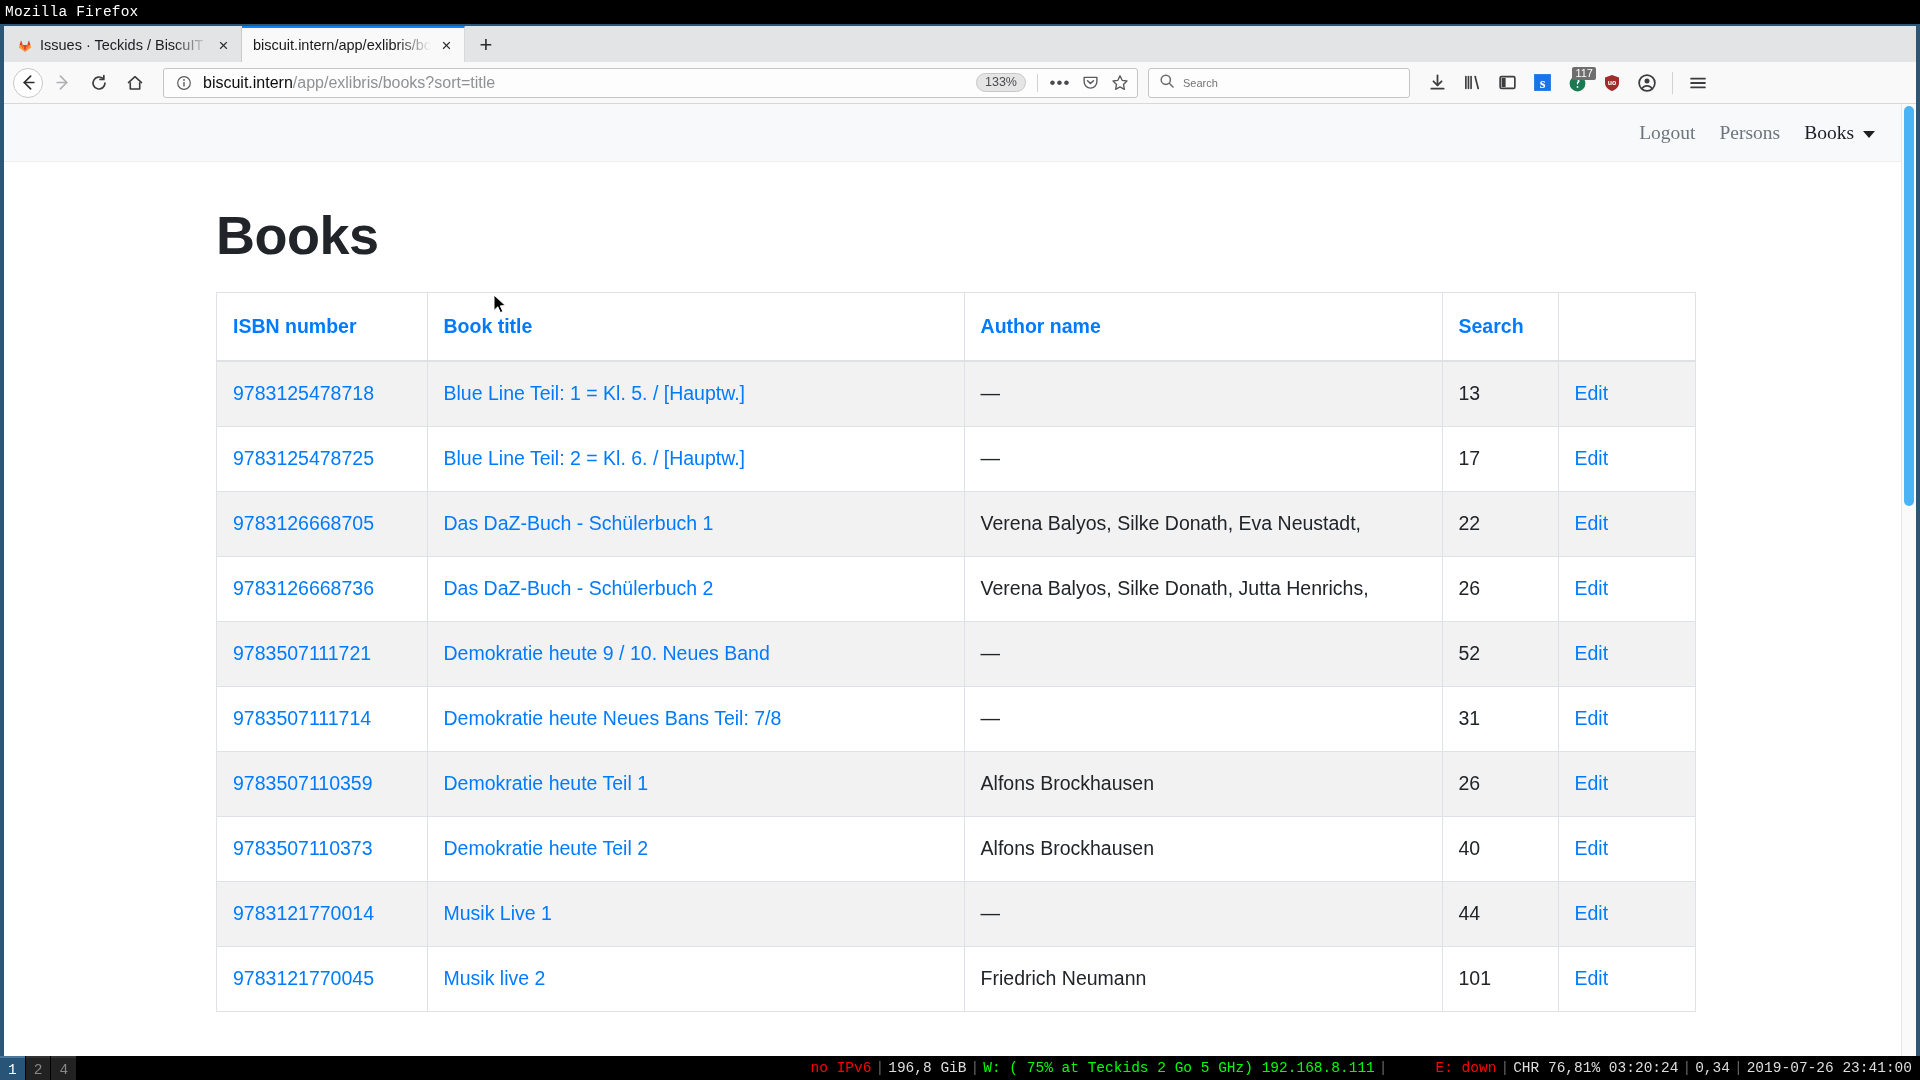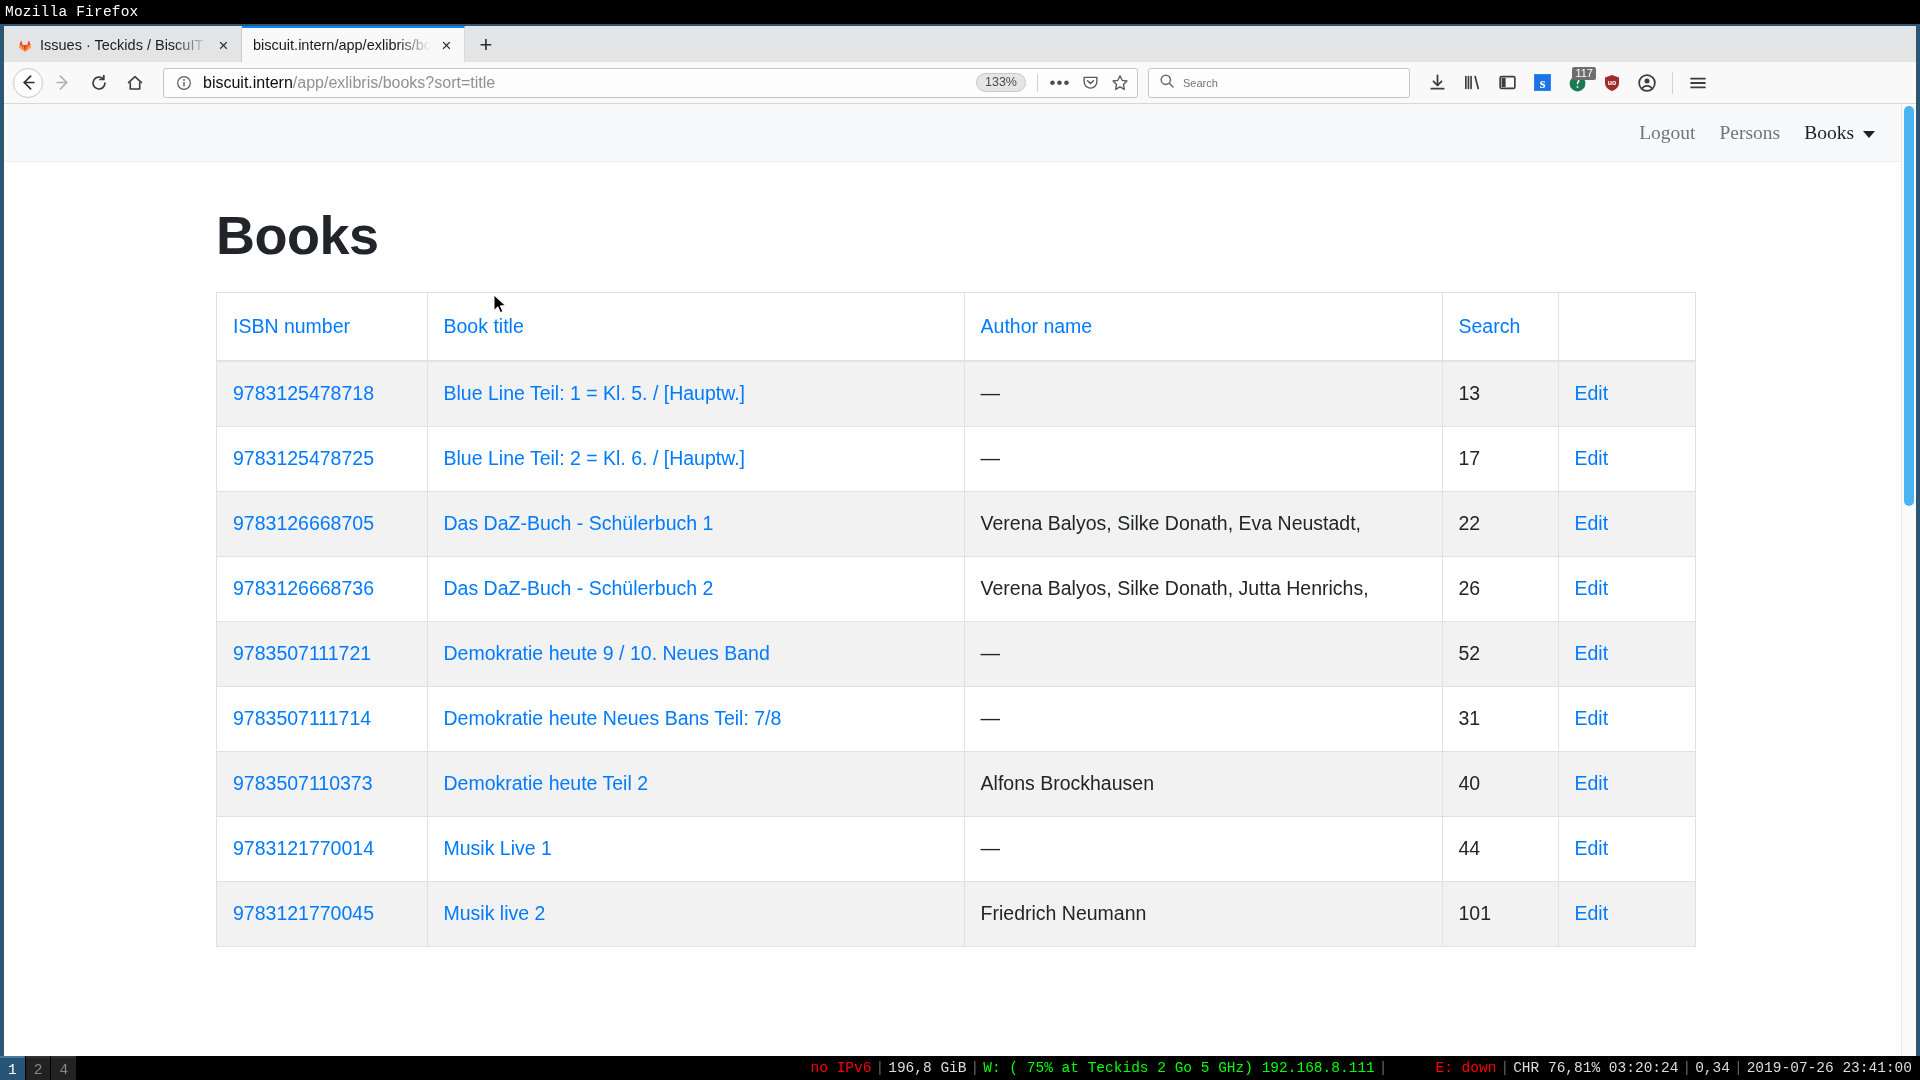--- a/index.html
+++ b/index.html
@@ -244,21 +244,21 @@
   }
   table.books th, table.books td {
     border: 1px solid #dee2e6;
     padding: 16px 16px;
     text-align: left;
     vertical-align: middle;
     color: #212529;
   }
   table.books thead th {
     color: #007bff;
-    font-weight: 400;
+    font-weight: 700;
     border-bottom: 2px solid #dee2e6;
     padding-top: 22px;
     padding-bottom: 22px;
   }
   table.books tbody td { height: 65px; }
   table.books tbody tr:nth-child(odd) { background: #f2f2f2; }
   table.books tbody tr:nth-child(even) { background: #ffffff; }
   a.cell-link { color: #007bff; text-decoration: none; }
 
   .col-isbn { width: 196px; }
@@ -564,20 +564,27 @@
                 <td class="col-title"><a class="cell-link">Demokratie heute 9 / 10. Neues Band</a></td>
                 <td class="col-author">—</td>
                 <td class="col-copies">52</td>
                 <td class="col-edit"><a class="cell-link">Edit</a></td>
               </tr>
               <tr>
                 <td class="col-isbn"><a class="cell-link">9783507111714</a></td>
                 <td class="col-title"><a class="cell-link">Demokratie heute Neues Bans Teil: 7/8</a></td>
                 <td class="col-author">—</td>
                 <td class="col-copies">31</td>
+                <td class="col-edit"><a class="cell-link">Edit</a></td>
+              </tr>
+              <tr>
+                <td class="col-isbn"><a class="cell-link">9783507110359</a></td>
+                <td class="col-title"><a class="cell-link">Demokratie heute Teil 1</a></td>
+                <td class="col-author">Alfons Brockhausen</td>
+                <td class="col-copies">26</td>
                 <td class="col-edit"><a class="cell-link">Edit</a></td>
               </tr>
               <tr>
                 <td class="col-isbn"><a class="cell-link">9783507110373</a></td>
                 <td class="col-title"><a class="cell-link">Demokratie heute Teil 2</a></td>
                 <td class="col-author">Alfons Brockhausen</td>
                 <td class="col-copies">40</td>
                 <td class="col-edit"><a class="cell-link">Edit</a></td>
               </tr>
               <tr>

